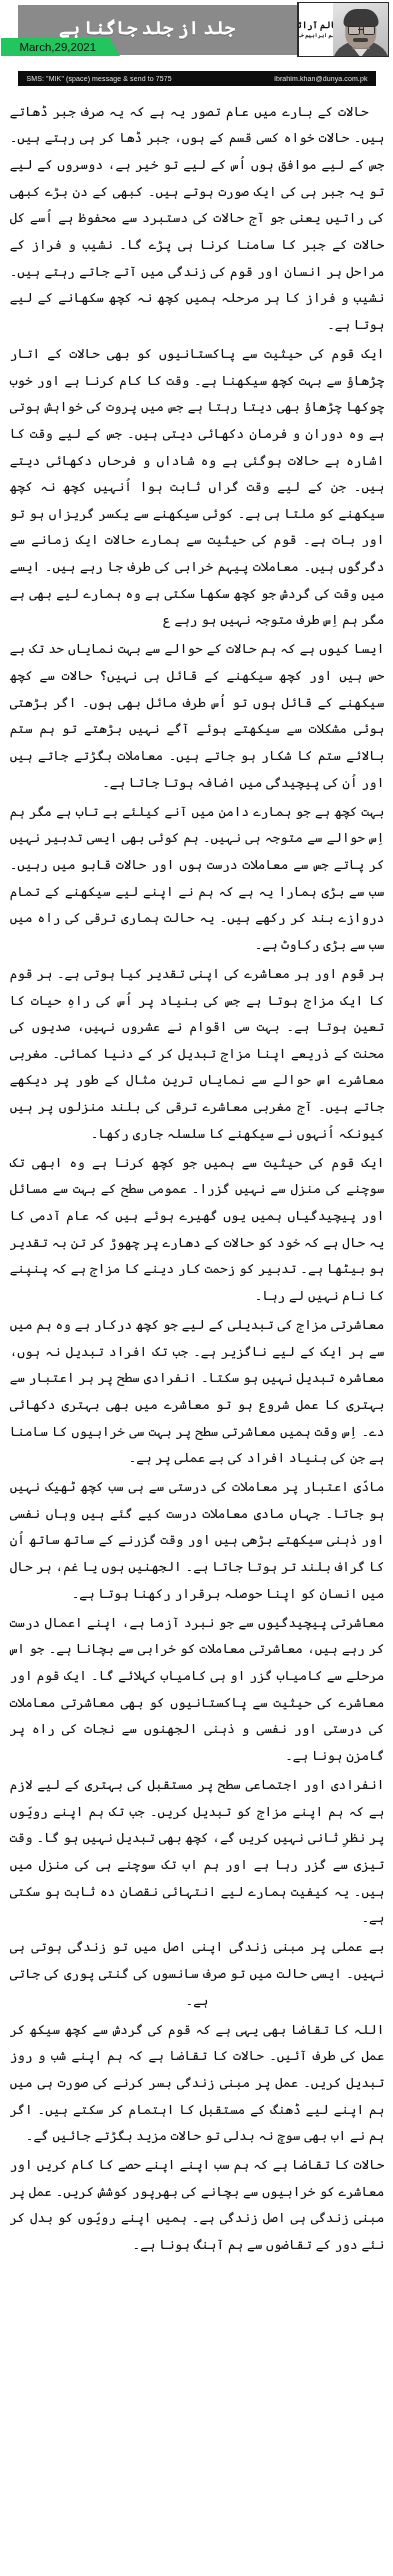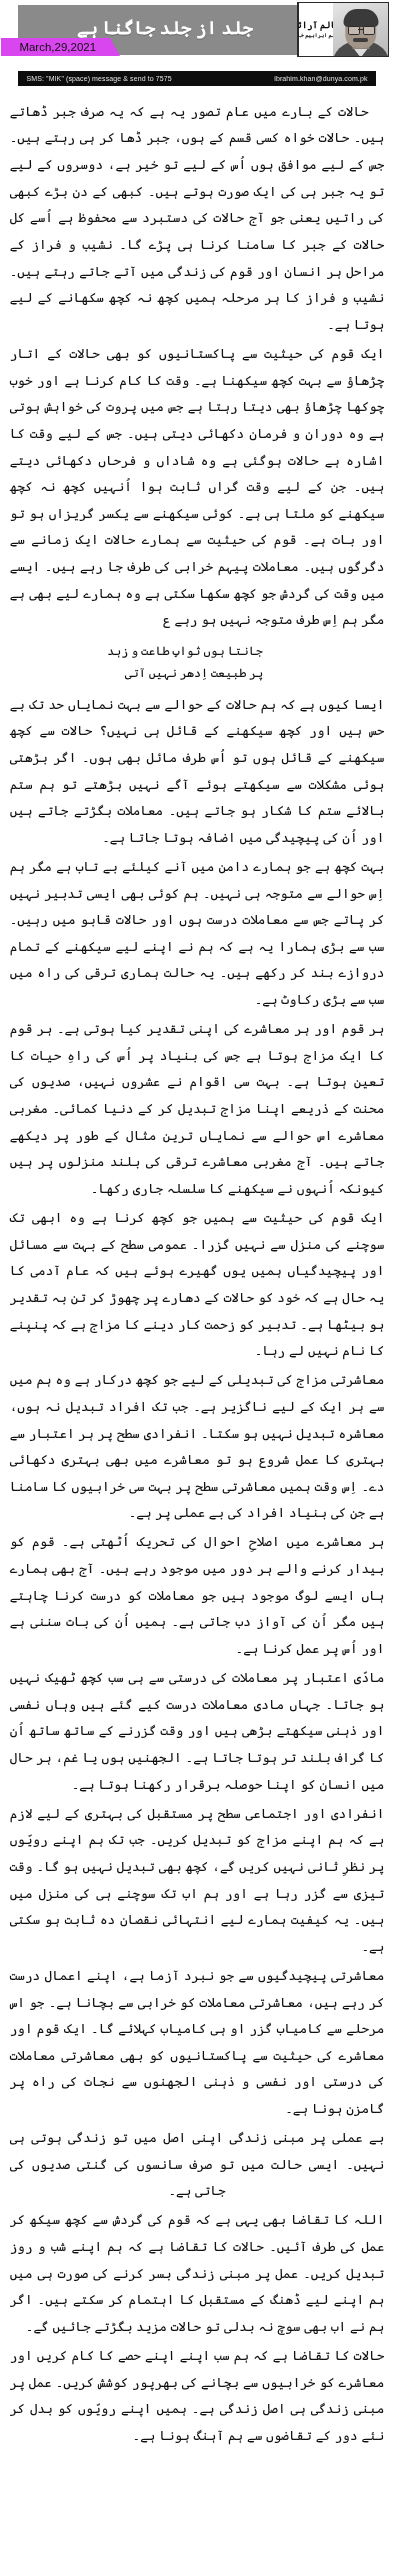--- a/index.html
+++ b/index.html
@@ -25,42 +25,42 @@
     height:71px;
   }
   .grey-banner{
     position:absolute;
     left:18px; top:4.8px;
     width:286px; height:50px;
     background:#8a8a8a;
   }
   .headline{
     position:absolute;
-    left:22px; top:4.8px;
+    left:4px; top:4.8px;
     width:286px; height:50px;
     display:flex;
     align-items:center;
     justify-content:center;
     color:#ffffff;
     font-family:"Liberation Serif","DejaVu Serif",serif;
     font-size:18px;
     font-weight:700;
     letter-spacing:0px;
     direction:rtl;
     text-shadow:0 0.6px 0 rgba(0,0,0,.25);
     padding-bottom:3.6px;
     box-sizing:border-box;
   }
 
   
   .date-tab{
     position:absolute;
     left:0px; top:38px;
     width:120px; height:18px;
-    background:#d946ef;
+    background:#22c55e;
     clip-path:polygon(0 0, 110px 0, 120px 18px, 0 18px);
     display:flex;
     align-items:center;
   }
   .date-text{
     direction:ltr;
     font-family:"Liberation Sans","DejaVu Sans",sans-serif;
     font-size:11.5px;
     font-weight:400;
     color:#101010;
@@ -267,33 +267,28 @@
   <div class="sms-bar">
     <span class="sms-left">SMS: "MIK" (space) message &amp; send to 7575</span>
     <span class="sms-right">ibrahim.khan@dunya.com.pk</span>
   </div>
 
   <div class="article">
 
     <p class="para first">حالات کے بارے میں عام تصور یہ ہے کہ یہ صرف جبر ڈھاتے ہیں۔ حالات خواہ کسی قسم کے ہوں، جبر ڈھا کر ہی رہتے ہیں۔ جس کے لیے موافق ہوں اُس کے لیے تو خیر ہے، دوسروں کے لیے تو یہ جبر ہی کی ایک صورت ہوتے ہیں۔ کبھی کے دن بڑے کبھی کی راتیں یعنی جو آج حالات کی دستبرد سے محفوظ ہے اُسے کل حالات کے جبر کا سامنا کرنا ہی پڑے گا۔ نشیب و فراز کے مراحل ہر انسان اور قوم کی زندگی میں آتے جاتے رہتے ہیں۔ نشیب و فراز کا ہر مرحلہ ہمیں کچھ نہ کچھ سکھانے کے لیے ہوتا ہے۔</p>
     <p class="para">ایک قوم کی حیثیت سے پاکستانیوں کو بھی حالات کے اتار چڑھاؤ سے بہت کچھ سیکھنا ہے۔ وقت کا کام کرنا ہے اور خوب چوکھا چڑھاؤ بھی دیتا رہتا ہے جس میں پروت کی خواہش ہوتی ہے وہ دوران و فرمان دکھائی دیتی ہیں۔ جس کے لیے وقت کا اشارہ ہے حالات ہوگئی ہے وہ شاداں و فرحاں دکھائی دیتے ہیں۔ جن کے لیے وقت گراں ثابت ہوا اُنہیں کچھ نہ کچھ سیکھنے کو ملتا ہی ہے۔ کوئی سیکھنے سے یکسر گریزاں ہو تو اور بات ہے۔ قوم کی حیثیت سے ہمارے حالات ایک زمانے سے دگرگوں ہیں۔ معاملات پیہم خرابی کی طرف جا رہے ہیں۔ ایسے میں وقت کی گردش جو کچھ سکھا سکتی ہے وہ ہمارے لیے بھی ہے مگر ہم اِس طرف متوجہ نہیں ہو رہے ع</p>
 
-    <div class="verse">
-      <span class="v-line indent-a">جانتا ہوں ثوابِ طاعت و زہد</span>
-      <span class="v-line indent-b">پر طبیعت اِدھر نہیں آتی</span>
-    </div>
 
     <p class="para">ایسا کیوں ہے کہ ہم حالات کے حوالے سے بہت نمایاں حد تک بے حس ہیں اور کچھ سیکھنے کے قائل ہی نہیں؟ حالات سے کچھ سیکھنے کے قائل ہوں تو اُس طرف مائل بھی ہوں۔ اگر بڑھتی ہوئی مشکلات سے سیکھتے ہوئے آگے نہیں بڑھتے تو ہم ستم بالائے ستم کا شکار ہو جاتے ہیں۔ معاملات بگڑتے جاتے ہیں اور اُن کی پیچیدگی میں اضافہ ہوتا جاتا ہے۔</p>
     <p class="para">بہت کچھ ہے جو ہمارے دامن میں آنے کیلئے بے تاب ہے مگر ہم اِس حوالے سے متوجہ ہی نہیں۔ ہم کوئی بھی ایسی تدبیر نہیں کر پاتے جس سے معاملات درست ہوں اور حالات قابو میں رہیں۔ سب سے بڑی ہمارا یہ ہے کہ ہم نے اپنے لیے سیکھنے کے تمام دروازے بند کر رکھے ہیں۔ یہ حالت ہماری ترقی کی راہ میں سب سے بڑی رکاوٹ ہے۔</p>
     <p class="para">ہر قوم اور ہر معاشرے کی اپنی تقدیر کیا ہوتی ہے۔ ہر قوم کا ایک مزاج ہوتا ہے جس کی بنیاد پر اُس کی راہِ حیات کا تعین ہوتا ہے۔ بہت سی اقوام نے عشروں نہیں، صدیوں کی محنت کے ذریعے اپنا مزاج تبدیل کر کے دنیا کمائی۔ مغربی معاشرے اس حوالے سے نمایاں ترین مثال کے طور پر دیکھے جاتے ہیں۔ آج مغربی معاشرے ترقی کی بلند منزلوں پر ہیں کیونکہ اُنہوں نے سیکھنے کا سلسلہ جاری رکھا۔</p>
     <p class="para">ایک قوم کی حیثیت سے ہمیں جو کچھ کرنا ہے وہ ابھی تک سوچنے کی منزل سے نہیں گزرا۔ عمومی سطح کے بہت سے مسائل اور پیچیدگیاں ہمیں یوں گھیرے ہوئے ہیں کہ عام آدمی کا یہ حال ہے کہ خود کو حالات کے دھارے پر چھوڑ کر تن بہ تقدیر ہو بیٹھا ہے۔ تدبیر کو زحمت کار دینے کا مزاج ہے کہ پنپنے کا نام نہیں لے رہا۔</p>
     <p class="para">معاشرتی مزاج کی تبدیلی کے لیے جو کچھ درکار ہے وہ ہم میں سے ہر ایک کے لیے ناگزیر ہے۔ جب تک افراد تبدیل نہ ہوں، معاشرہ تبدیل نہیں ہو سکتا۔ انفرادی سطح پر ہر اعتبار سے بہتری کا عمل شروع ہو تو معاشرے میں بھی بہتری دکھائی دے۔ اِس وقت ہمیں معاشرتی سطح پر بہت سی خرابیوں کا سامنا ہے جن کی بنیاد افراد کی بے عملی پر ہے۔</p>
-    <p class="para">ہر معاشرے میں اصلاحِ احوال کی تحریک اُٹھتی ہے۔ قوم کو بیدار کرنے والے ہر دور میں موجود رہے ہیں۔ آج بھی ہمارے ہاں ایسے لوگ موجود ہیں جو معاملات کو درست کرنا چاہتے ہیں مگر اُن کی آواز دب جاتی ہے۔ ہمیں اُن کی بات سننی ہے اور اُس پر عمل کرنا ہے۔</p>
     <p class="para">مادّی اعتبار پر معاملات کی درستی سے ہی سب کچھ ٹھیک نہیں ہو جاتا۔ جہاں مادی معاملات درست کیے گئے ہیں وہاں نفسی اور ذہنی سیکھتے بڑھی ہیں اور وقت گزرنے کے ساتھ ساتھ اُن کا گراف بلند تر ہوتا جاتا ہے۔ الجھنیں ہوں یا غم، ہر حال میں انسان کو اپنا حوصلہ برقرار رکھنا ہوتا ہے۔</p>
+    <p class="para">معاشرتی پیچیدگیوں سے جو نبرد آزما ہے، اپنے اعمال درست کر رہے ہیں، معاشرتی معاملات کو خرابی سے بچانا ہے۔ جو اس مرحلے سے کامیاب گزر او ہی کامیاب کہلائے گا۔ ایک قوم اور معاشرے کی حیثیت سے پاکستانیوں کو بھی معاشرتی معاملات کی درستی اور نفسی و ذہنی الجھنوں سے نجات کی راہ پر گامزن ہونا ہے۔</p>
     <p class="para">انفرادی اور اجتماعی سطح پر مستقبل کی بہتری کے لیے لازم ہے کہ ہم اپنے مزاج کو تبدیل کریں۔ جب تک ہم اپنے رویّوں پر نظرِ ثانی نہیں کریں گے، کچھ بھی تبدیل نہیں ہو گا۔ وقت تیزی سے گزر رہا ہے اور ہم اب تک سوچنے ہی کی منزل میں ہیں۔ یہ کیفیت ہمارے لیے انتہائی نقصان دہ ثابت ہو سکتی ہے۔</p>
-    <p class="para">معاشرتی پیچیدگیوں سے جو نبرد آزما ہے، اپنے اعمال درست کر رہے ہیں، معاشرتی معاملات کو خرابی سے بچانا ہے۔ جو اس مرحلے سے کامیاب گزر او ہی کامیاب کہلائے گا۔ ایک قوم اور معاشرے کی حیثیت سے پاکستانیوں کو بھی معاشرتی معاملات کی درستی اور نفسی و ذہنی الجھنوں سے نجات کی راہ پر گامزن ہونا ہے۔</p>
-    <p class="para last-centered">بے عملی پر مبنی زندگی اپنی اصل میں تو زندگی ہوتی ہی نہیں۔ ایسی حالت میں تو صرف سانسوں کی گنتی صدیوں کی جاتی ہے۔</p>
+    <p class="para last-centered">بے عملی پر مبنی زندگی اپنی اصل میں تو زندگی ہوتی ہی نہیں۔ ایسی حالت میں تو صرف سانسوں کی گنتی پوری کی جاتی ہے۔</p>
     <p class="para">اللہ کا تقاضا بھی یہی ہے کہ قوم کی گردش سے کچھ سیکھ کر عمل کی طرف آئیں۔ حالات کا تقاضا ہے کہ ہم اپنے شب و روز تبدیل کریں۔ عمل پر مبنی زندگی بسر کرنے کی صورت ہی میں ہم اپنے لیے ڈھنگ کے مستقبل کا اہتمام کر سکتے ہیں۔ اگر ہم نے اب بھی سوچ نہ بدلی تو حالات مزید بگڑتے جائیں گے۔</p>
     <p class="para">حالات کا تقاضا ہے کہ ہم سب اپنے اپنے حصے کا کام کریں اور معاشرے کو خرابیوں سے بچانے کی بھرپور کوشش کریں۔ عمل پر مبنی زندگی ہی اصل زندگی ہے۔ ہمیں اپنے رویّوں کو بدل کر نئے دور کے تقاضوں سے ہم آہنگ ہونا ہے۔</p>
 
   </div>
 </div>
 
 
 </body></html>

